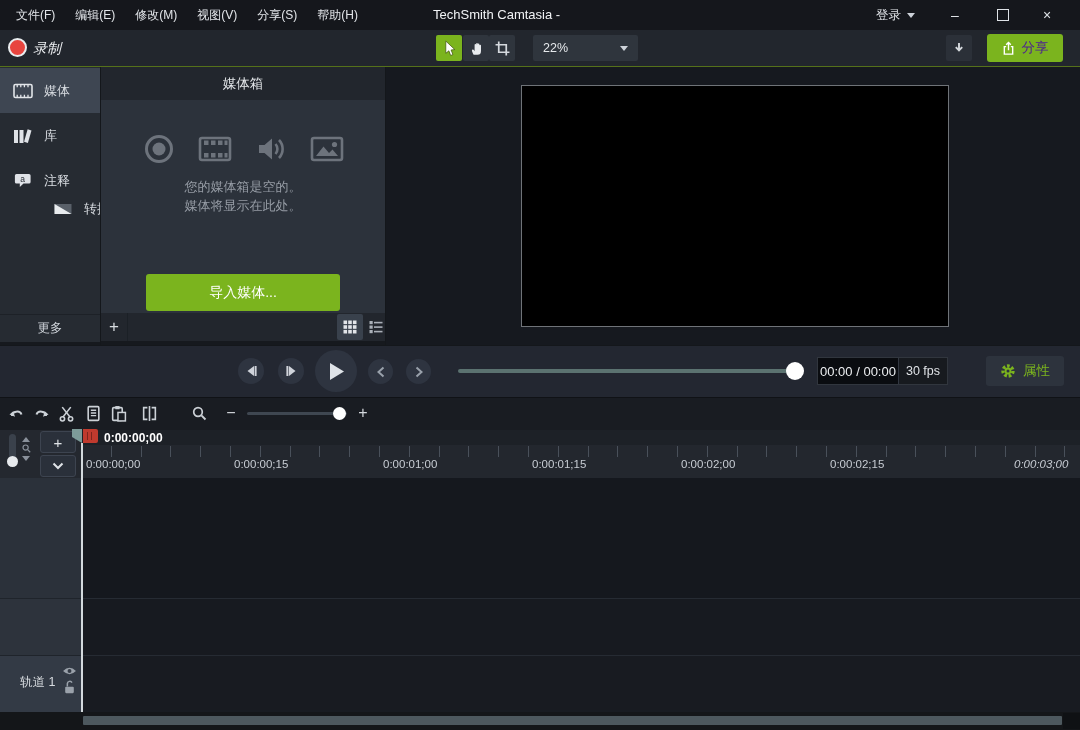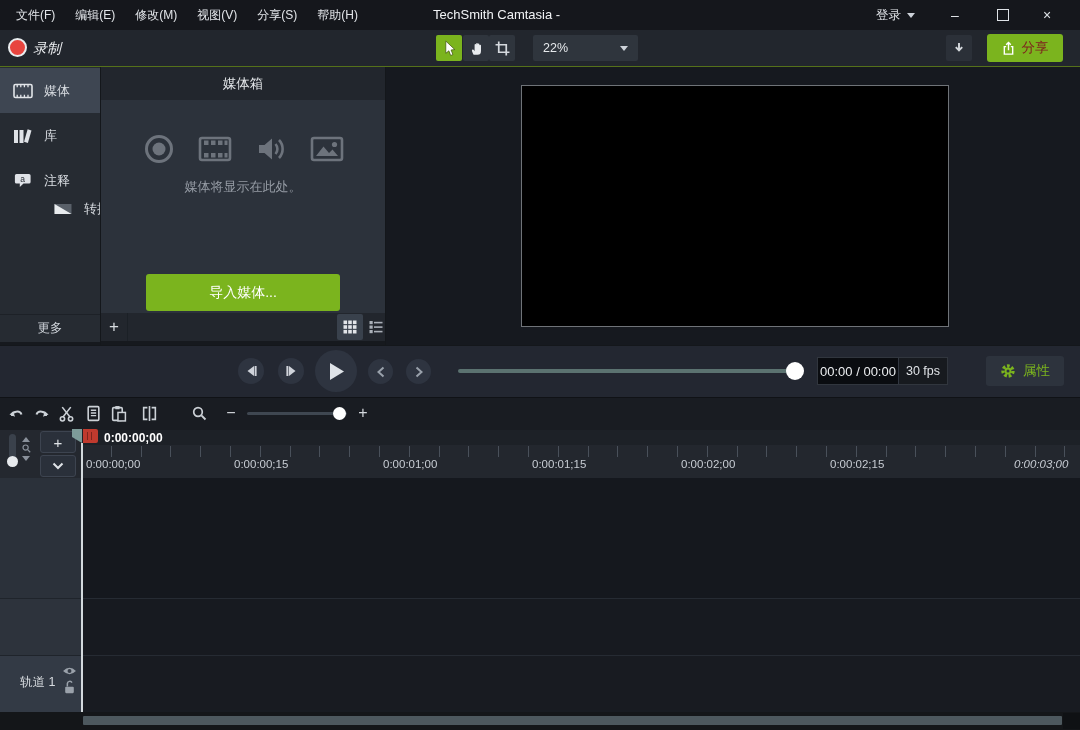--- a/index.html
+++ b/index.html
@@ -23,21 +23,21 @@
   
   .toolbar{left:0;top:30px;width:1080px;height:36px;background:#22262d;}
   .green-line{left:0;top:66px;width:1080px;height:1px;background:#55711a;}
   .rec-circle{left:8px;top:38px;width:15px;height:15px;border-radius:50%;background:var(--record-red);border:2px solid #e9edef;}
   .rec-label{left:33px;top:40px;font-size:14px;color:#eef0f3;font-style:italic;}
   .toolbtn{top:35px;width:26px;height:26px;background:#2f353d;border-radius:2px;}
   .toolbtn.sel{background:var(--accent);}
   .zoom-select{left:533px;top:35px;width:105px;height:26px;background:#2f353d;border-radius:2px;display:flex;align-items:center;font-size:12.5px;color:#e6e9ec;padding:0 10px;box-sizing:border-box;}
   .zoom-select .caret-down{margin-left:auto;}
   .dl-btn{left:946px;top:35px;width:26px;height:26px;background:#2b3038;border-radius:2px;}
-  .share-btn{left:987px;top:34px;width:76px;height:28px;background:var(--accent);border-radius:3px;display:flex;align-items:center;justify-content:center;gap:7px;color:#7f1d1d;font-size:13.5px;}
+  .share-btn{left:987px;top:34px;width:76px;height:28px;background:var(--accent);border-radius:3px;display:flex;align-items:center;justify-content:center;gap:7px;color:#4c1d95;font-size:13.5px;}
 
   
   .sidebar{left:0;top:67px;width:100px;height:247px;background:#262b32;}
   .side-item{left:0;width:100px;height:45px;display:flex;align-items:center;gap:11px;padding-left:13px;box-sizing:border-box;font-size:13px;color:#d9dde2;}
   .side-item.sel{background:#3e4652;}
   .side-bottom{left:0;top:314px;width:100px;height:27px;background:#262b32;border-top:1px solid #1d2127;display:flex;align-items:center;justify-content:center;font-size:12.5px;color:#ccd1d7;}
   .v-div{top:67px;width:1px;height:278px;background:#14171b;}
 
   
   .bin-header{left:101px;top:67px;width:284px;height:33px;background:#22262d;display:flex;align-items:center;justify-content:center;font-size:13.5px;color:#e5e8eb;}
@@ -218,20 +218,21 @@
       <path d="M4 12 V20 H9.5 L17 26.5 V5.5 L9.5 12 Z" fill="#6d737c"></path>
       <path d="M20.5 11 A7.5 7.5 0 0 1 20.5 21 M24 7 A13 13 0 0 1 24 25" fill="none" stroke="#6d737c" stroke-width="2.6"></path>
     </svg>
     <svg width="34" height="32" viewBox="0 0 34 32">
       <rect x="2" y="5" width="30" height="22" rx="2" fill="none" stroke="#6d737c" stroke-width="2.6"></rect>
       <circle cx="24.5" cy="11.5" r="2.6" fill="#6d737c"></circle>
       <path d="M6 23 L13.5 13.5 L19 20 L22.5 16.5 L28 23 Z" fill="#6d737c"></path>
     </svg>
   </div>
   <div class="ab bin-empty">
+    <div>您的媒体箱是空的。</div>
     <div>媒体将显示在此处。</div>
   </div>
   <button class="ab ic import-btn" style="border:none;cursor:pointer;margin-top:28px;">导入媒体...</button>
   <div class="ab bin-bottom"></div>
   <div class="ab ic bin-add">+</div>
   <div class="ab ic viewbtn sel" style="left:337px;">
     <svg width="14" height="14" viewBox="0 0 14 14">
       <g fill="#e2e5e9">
         <rect x="0.5" y="0.5" width="3.6" height="3.6"></rect>
           <rect x="5.2" y="0.5" width="3.6" height="3.6"></rect>

